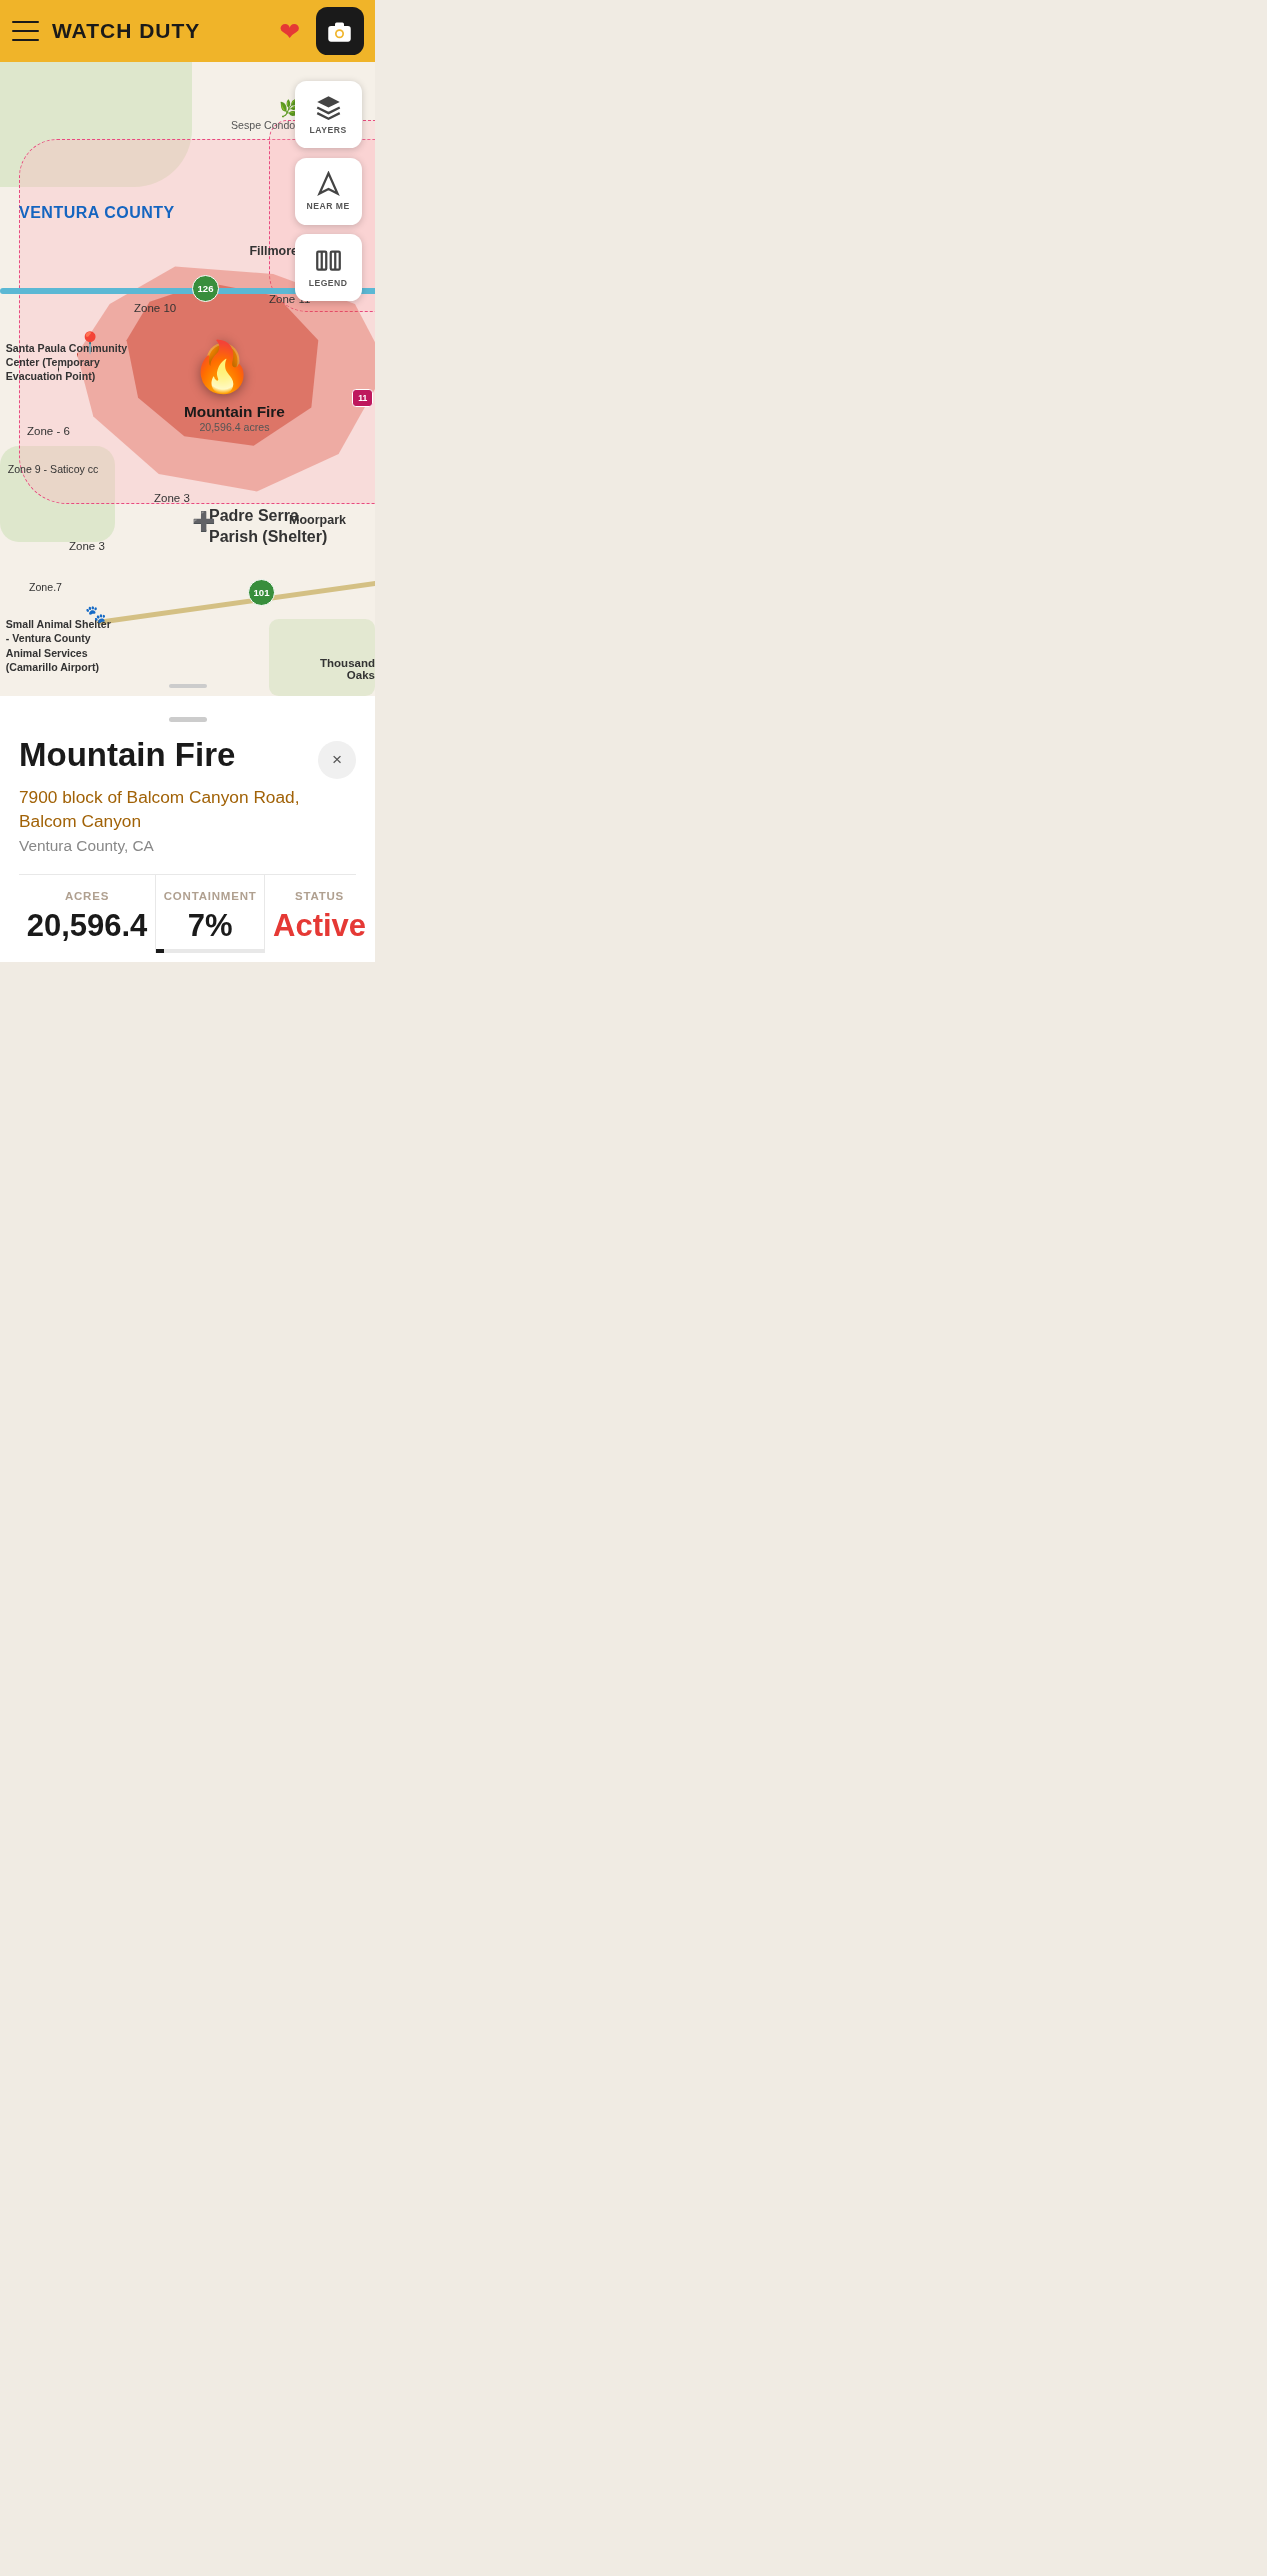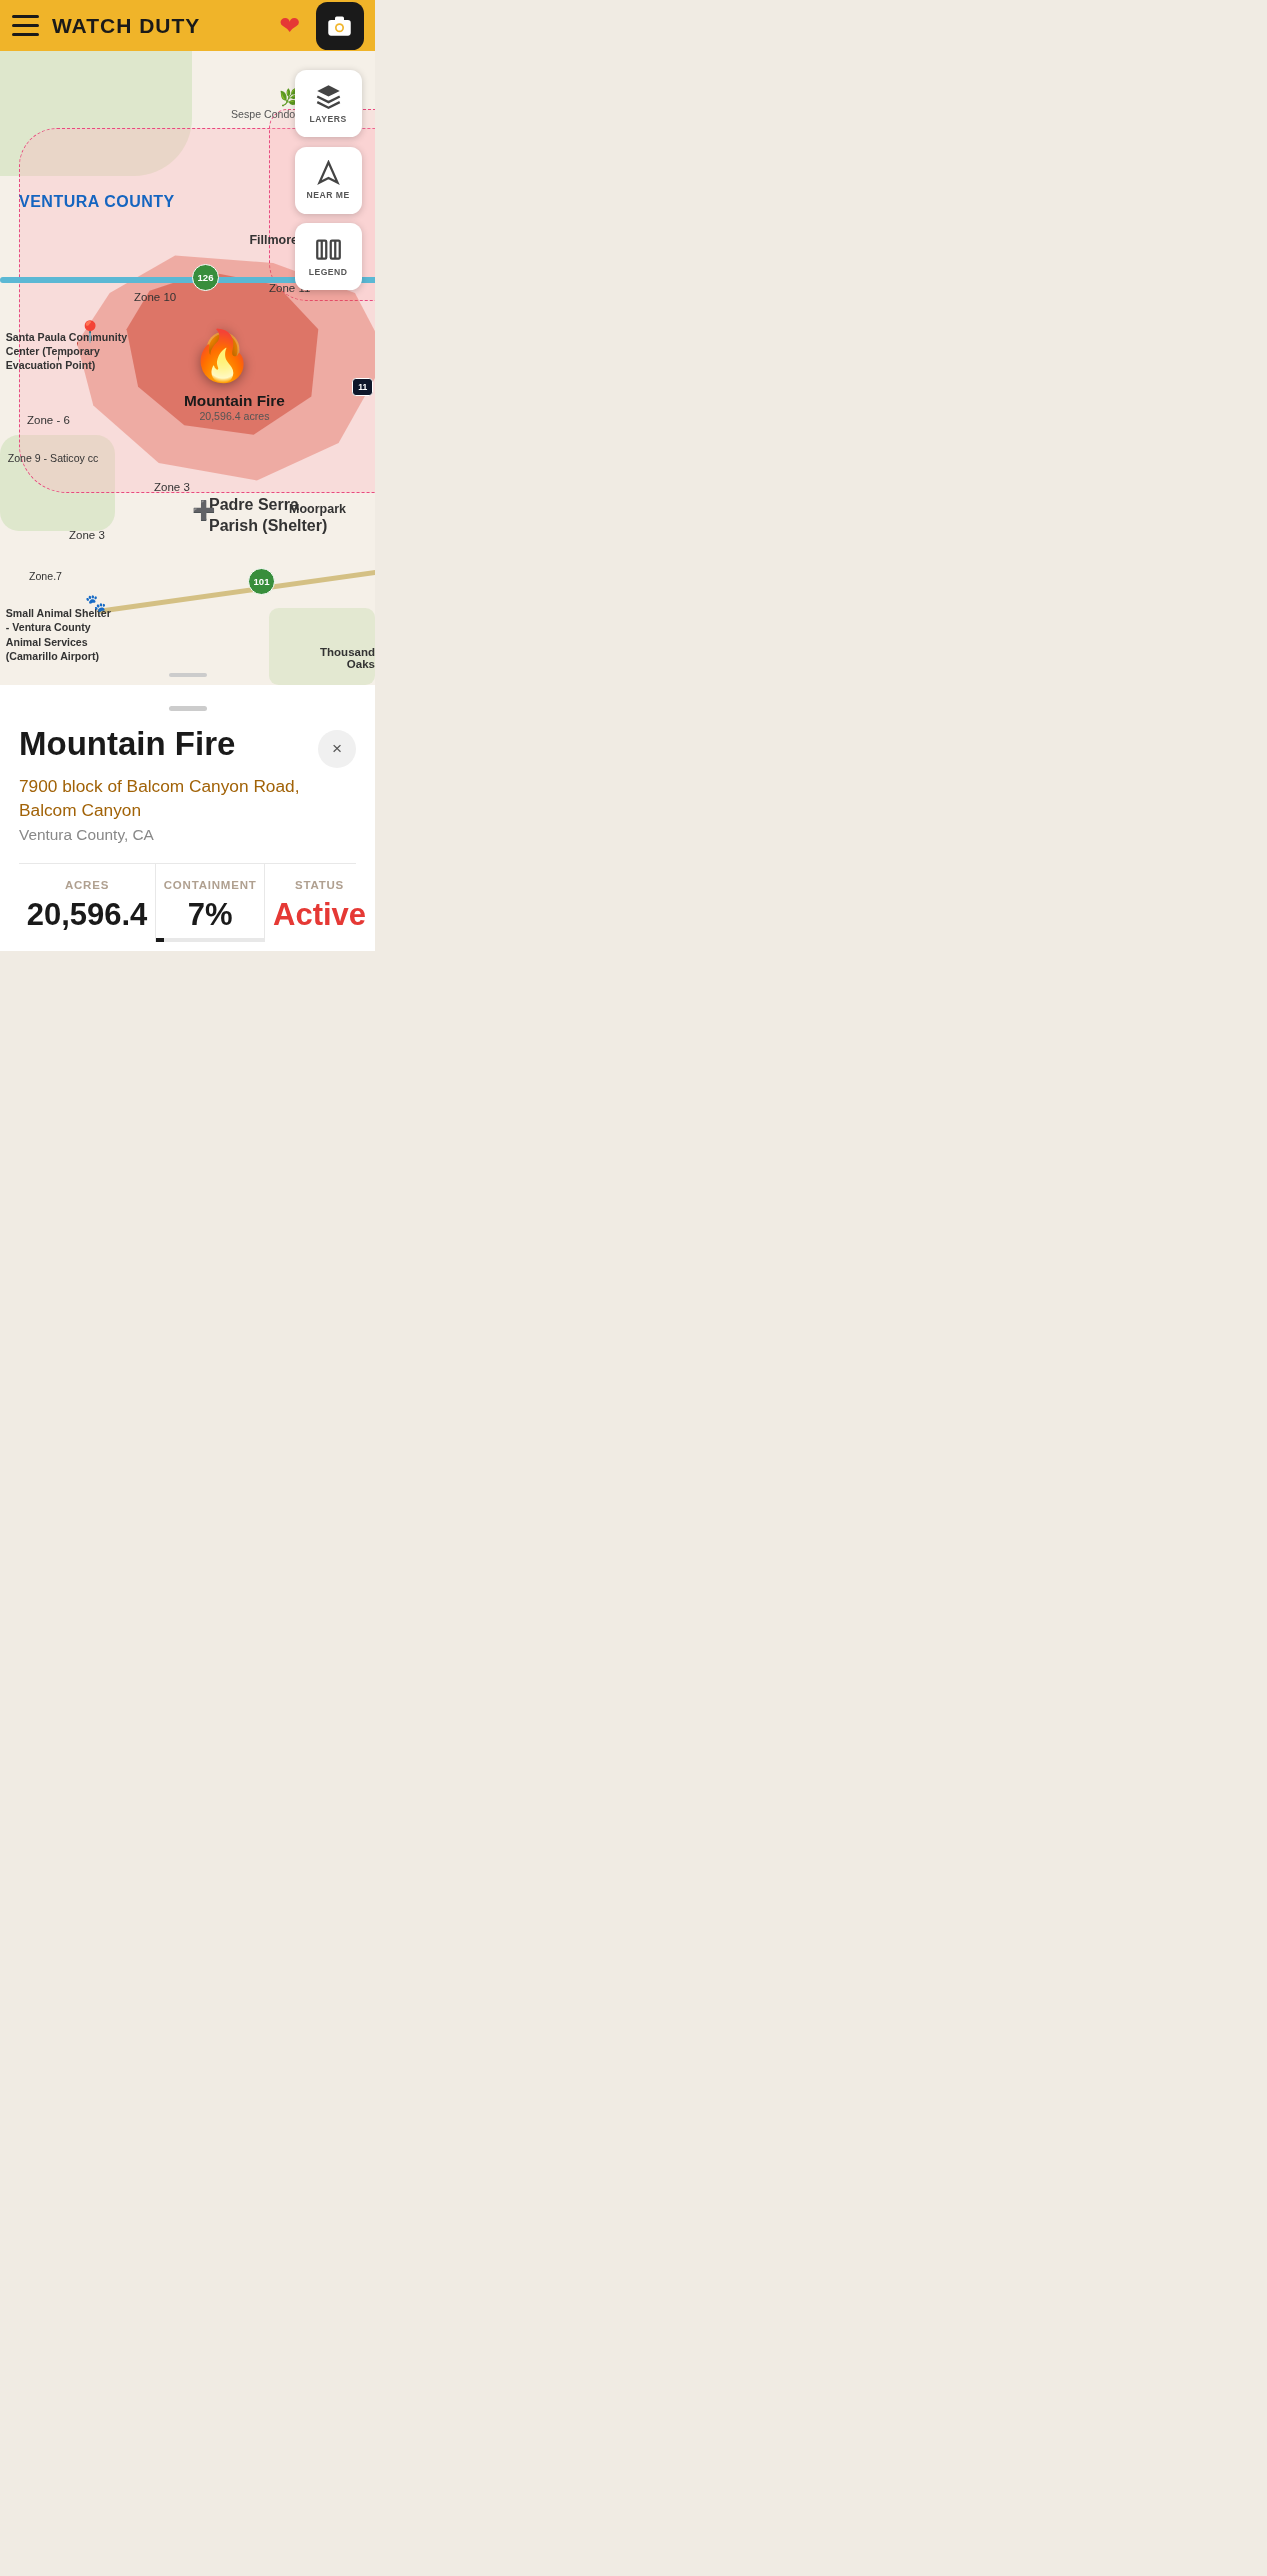--- a/index.html
+++ b/index.html
@@ -9,21 +9,21 @@
       min-height: 759px;
       font-family: -apple-system, BlinkMacSystemFont, 'Helvetica Neue', Arial, sans-serif;
       background: #f0ebe3;
       position: relative;
       overflow-x: hidden;
     }
 
     
     .header {
       background: #f0b429;
-      height: 51px;
+      height: 62px;
       display: flex;
       align-items: center;
       padding: 0 11.5px;
       position: relative;
       z-index: 100;
     }
     .hamburger-icon {
       width: 27px;
       height: 21px;
       display: flex;
@@ -275,21 +275,21 @@
       justify-content: center;
       border: 1.9px solid white;
       z-index: 5;
     }
     .hwy-126 { top: 213px; left: 192px; }
     .hwy-101 { top: 517px; left: 248px; }
     .hwy-11 {
       position: absolute;
       top: 327px;
       right: 1.9px;
-      background: #0f172a;
+      background: #be185d;
       color: white;
       font-size: 8.6px;
       font-weight: 700;
       padding: 2.9px 4.8px;
       border-radius: 3.8px;
       border: 1.9px solid white;
       z-index: 5;
     }
 
     

